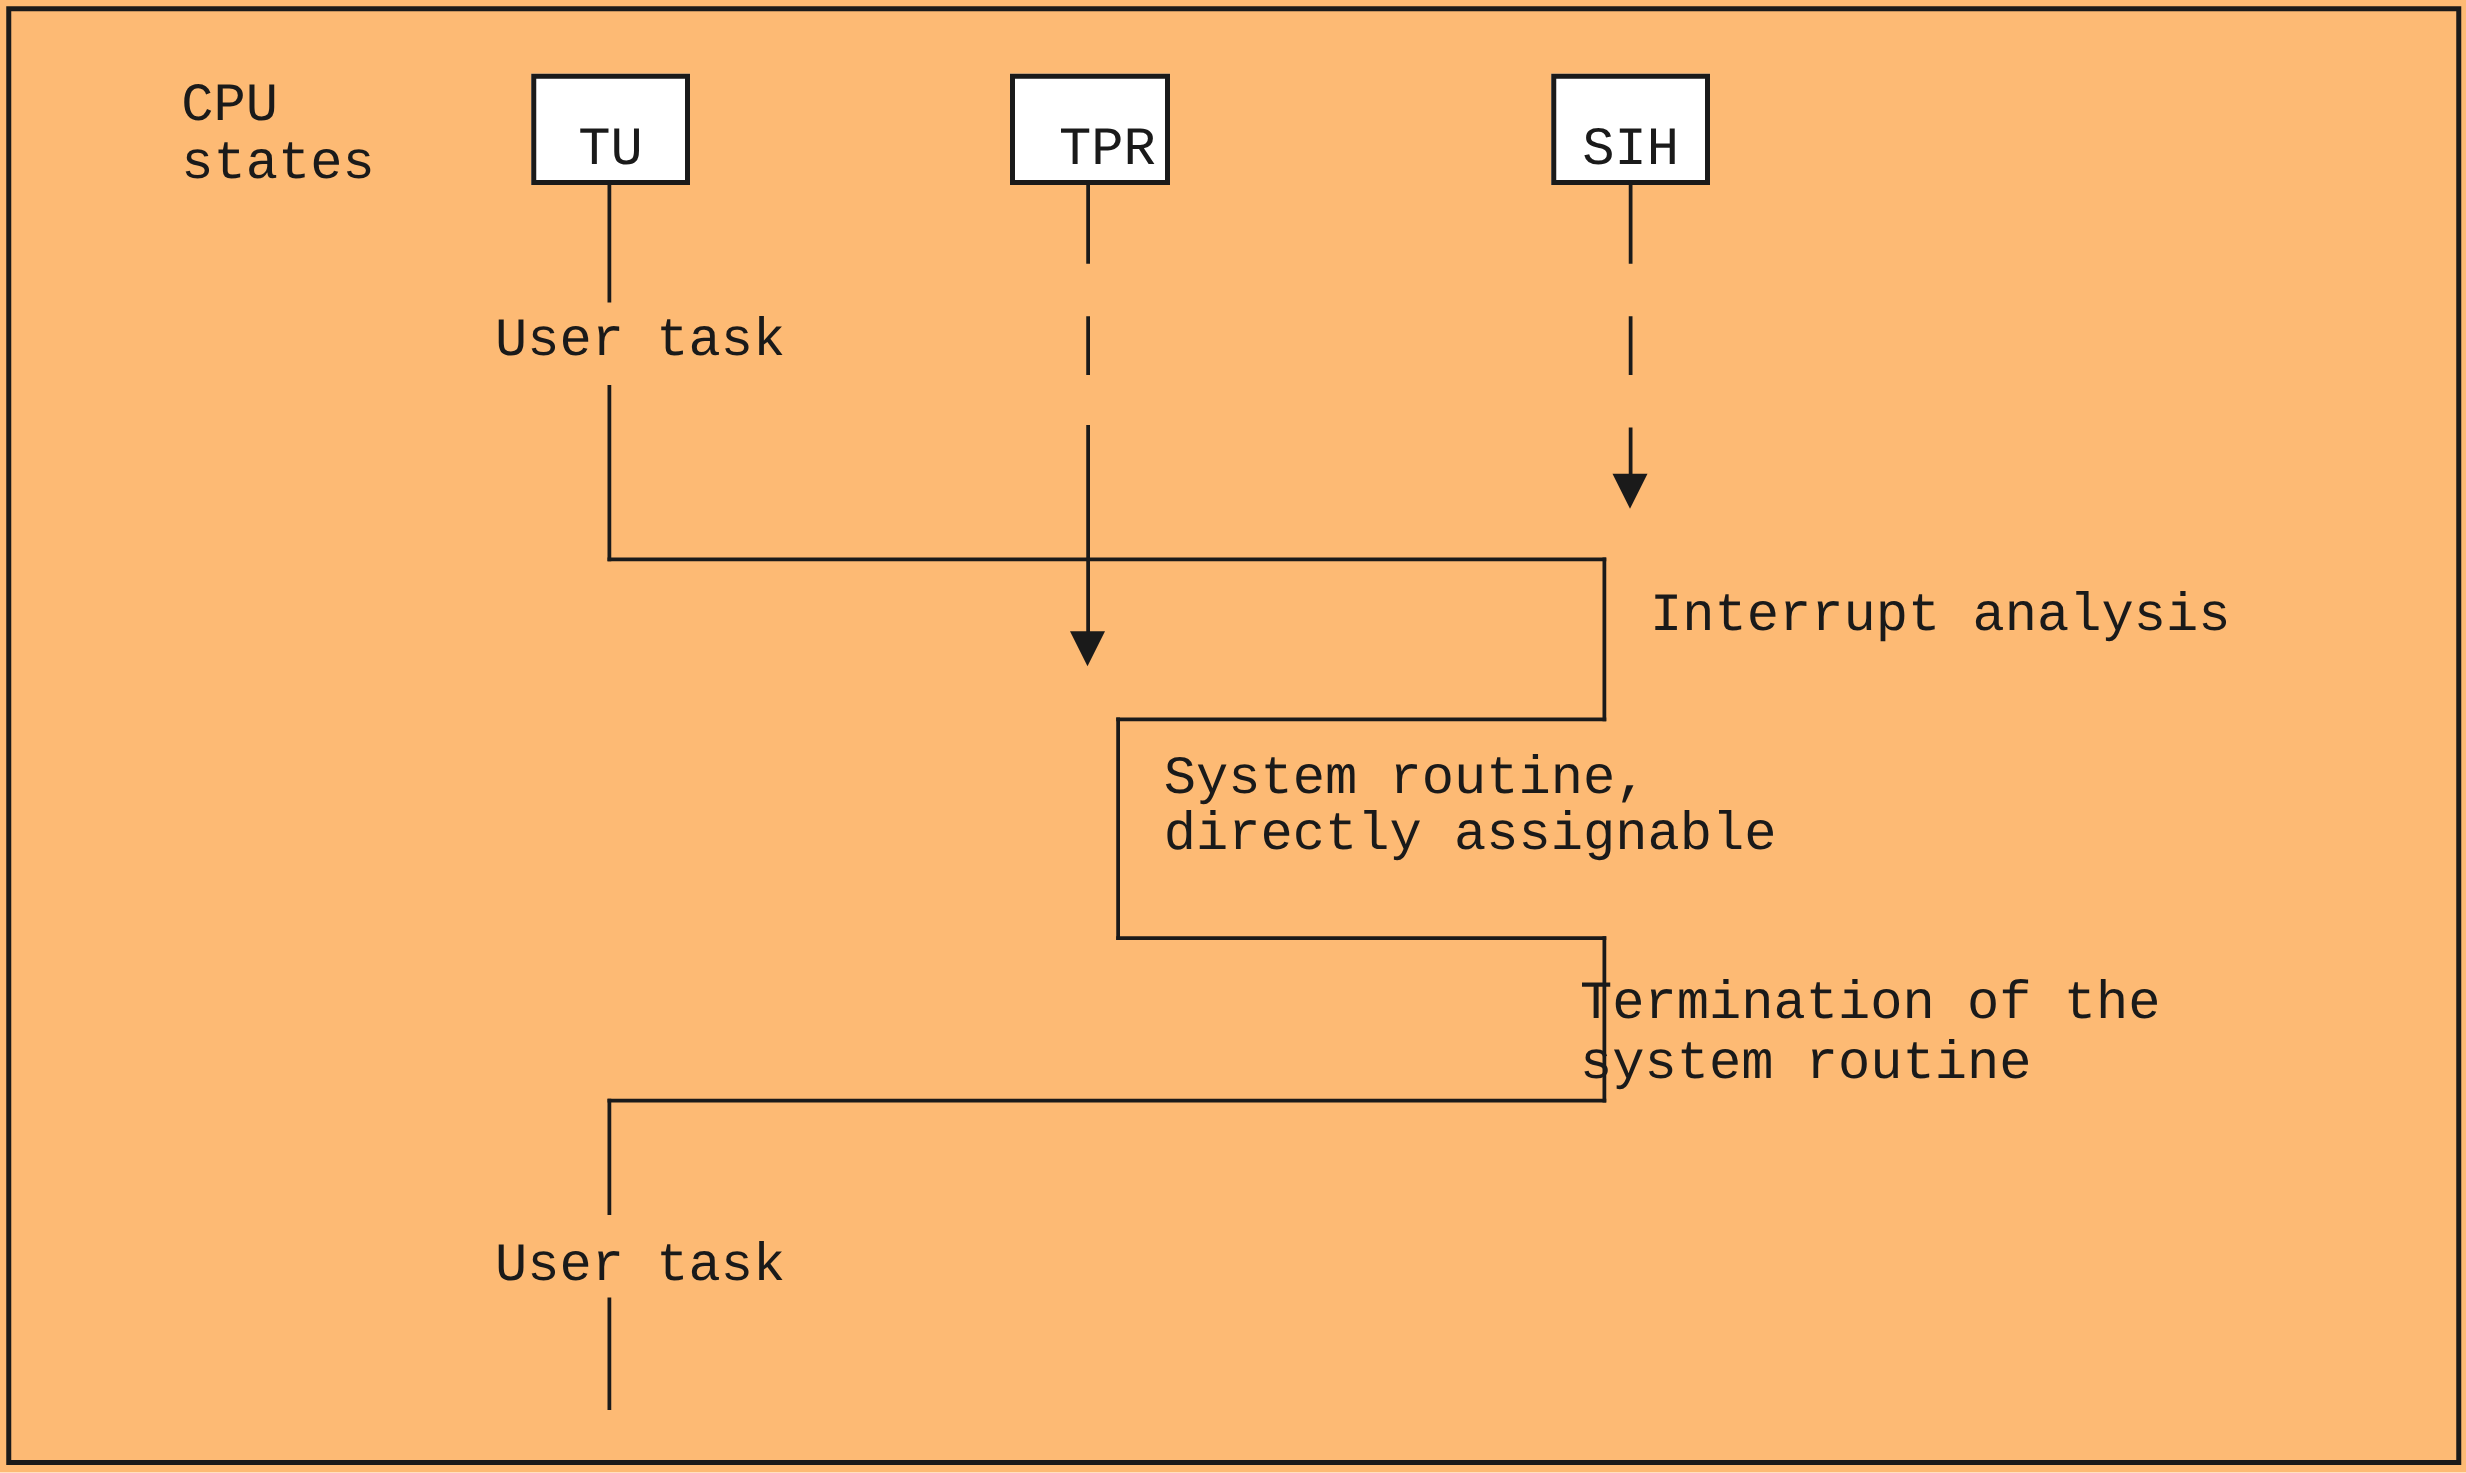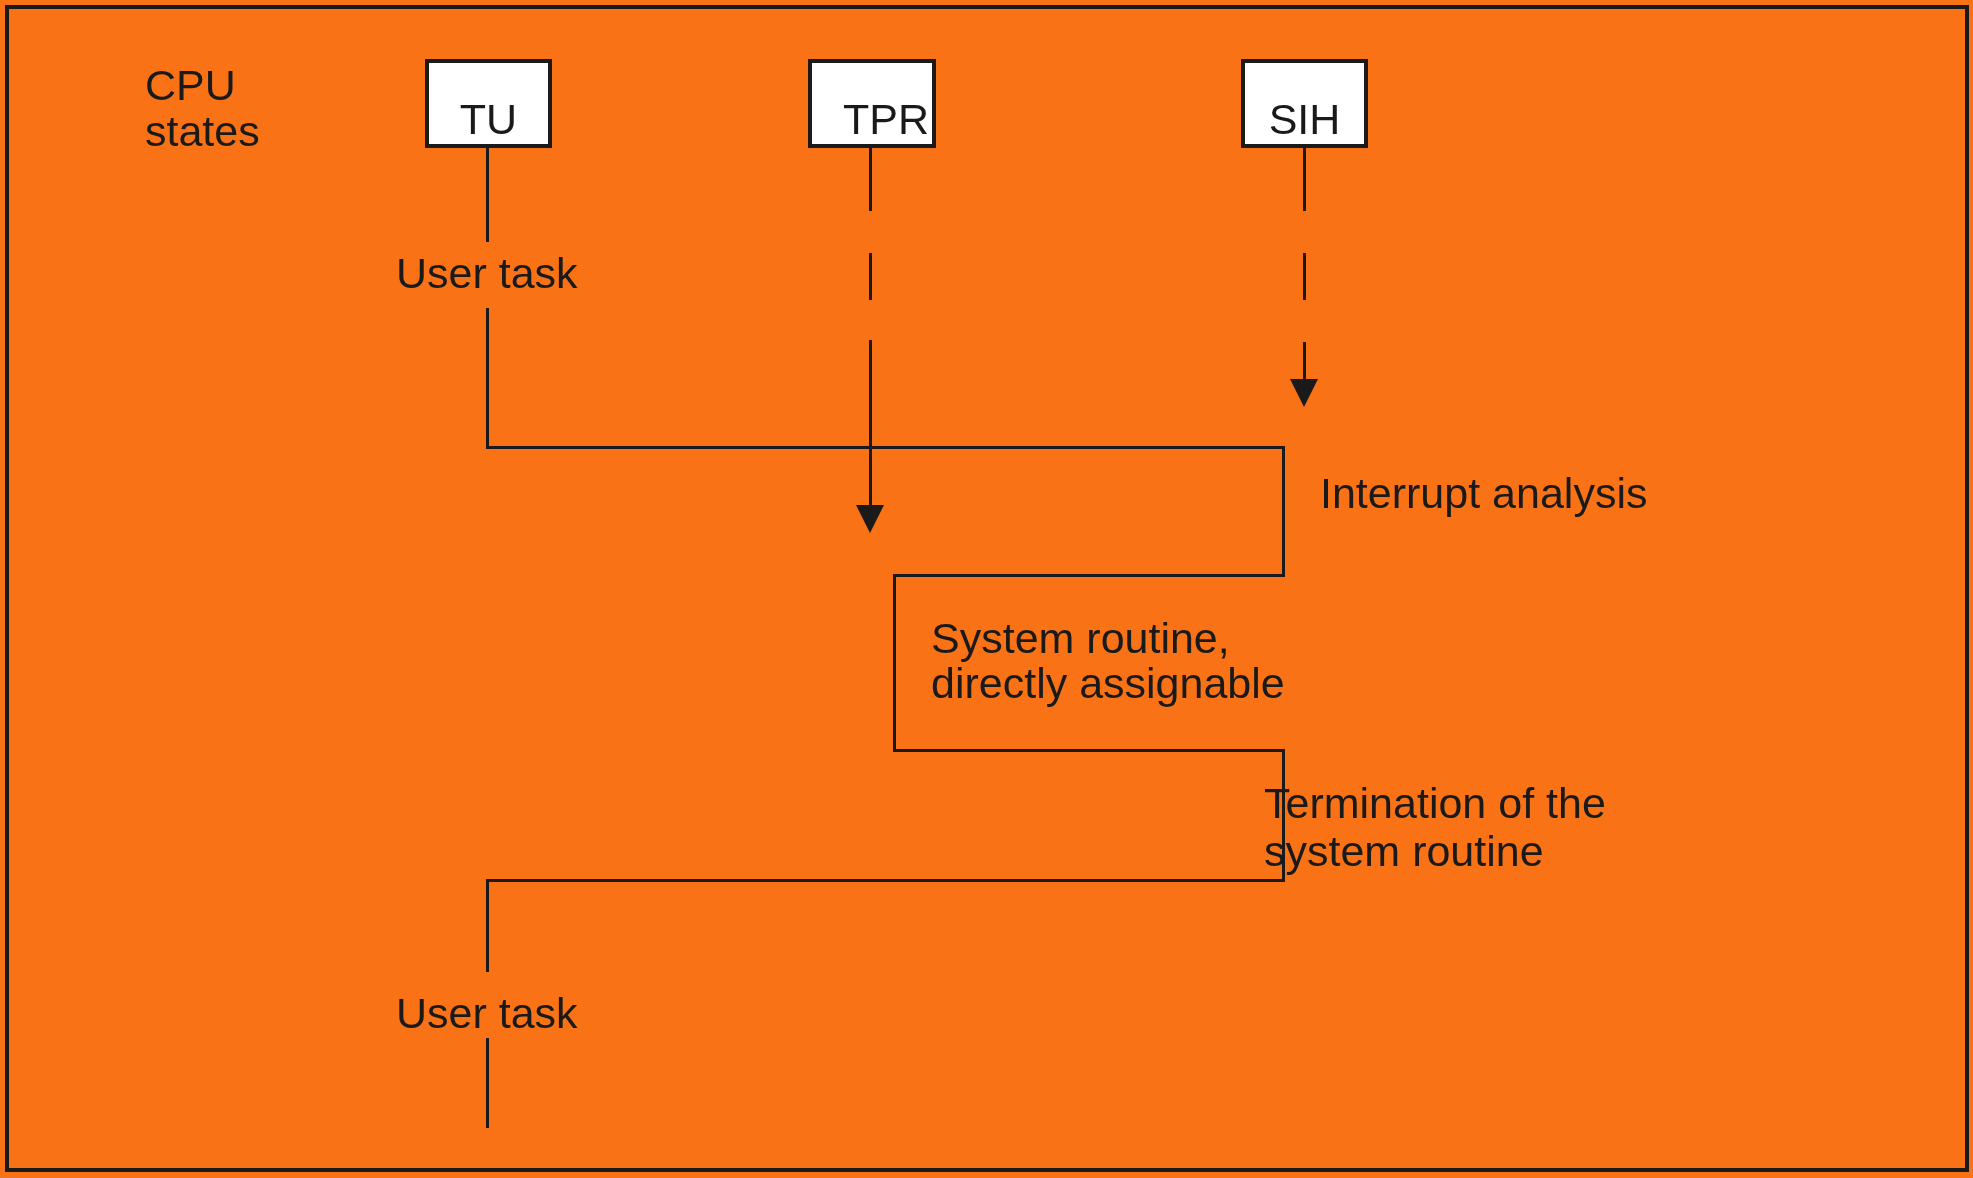--- a/index.html
+++ b/index.html
@@ -4,22 +4,22 @@
 <style>
   html, body {
     margin: 0;
     padding: 0;
     background: #ffffff;
   }
   #canvas {
     position: relative;
     width: 1973px;
     height: 1178px;
-    background: #f97316;
-    font-family: Liberation Sans, sans-serif;
+    background: #fdba74;
+    font-family: Liberation Mono, monospace;
     color: #1a1a1a;
     overflow: hidden;
   }
   .frame {
     position: absolute;
     left: 5px;
     top: 5px;
     width: 1964px;
     height: 1167px;
     border: 4px solid #1a1a1a;
@@ -106,21 +106,21 @@
   <div class="v-line" style="left:869px; top:340px; height:168px;"></div>
   <div class="arrow-down" style="left:856px; top:505px;"></div>
 
   <div class="v-line" style="left:1303px; top:146px; height:65px;"></div>
   <div class="v-line" style="left:1303px; top:253px; height:47px;"></div>
   <div class="v-line" style="left:1303px; top:342px; height:40px;"></div>
   <div class="arrow-down" style="left:1290px; top:379px;"></div>
 
   <div class="label" style="left:1320px; top:470px;text-align:right;">Interrupt analysis</div>
 
-  <div class="label" style="left:931px; top:616px; line-height:45px;">
+  <div class="label" style="left:931px; top:600px; line-height:45px;">
     <div>System routine,</div>
     <div>directly assignable</div>
   </div>
 
   <div class="label" style="left:1264px; top:779px; line-height:48px;">
     <div>Termination of the</div>
     <div>system routine</div>
   </div>
 
 </div>

